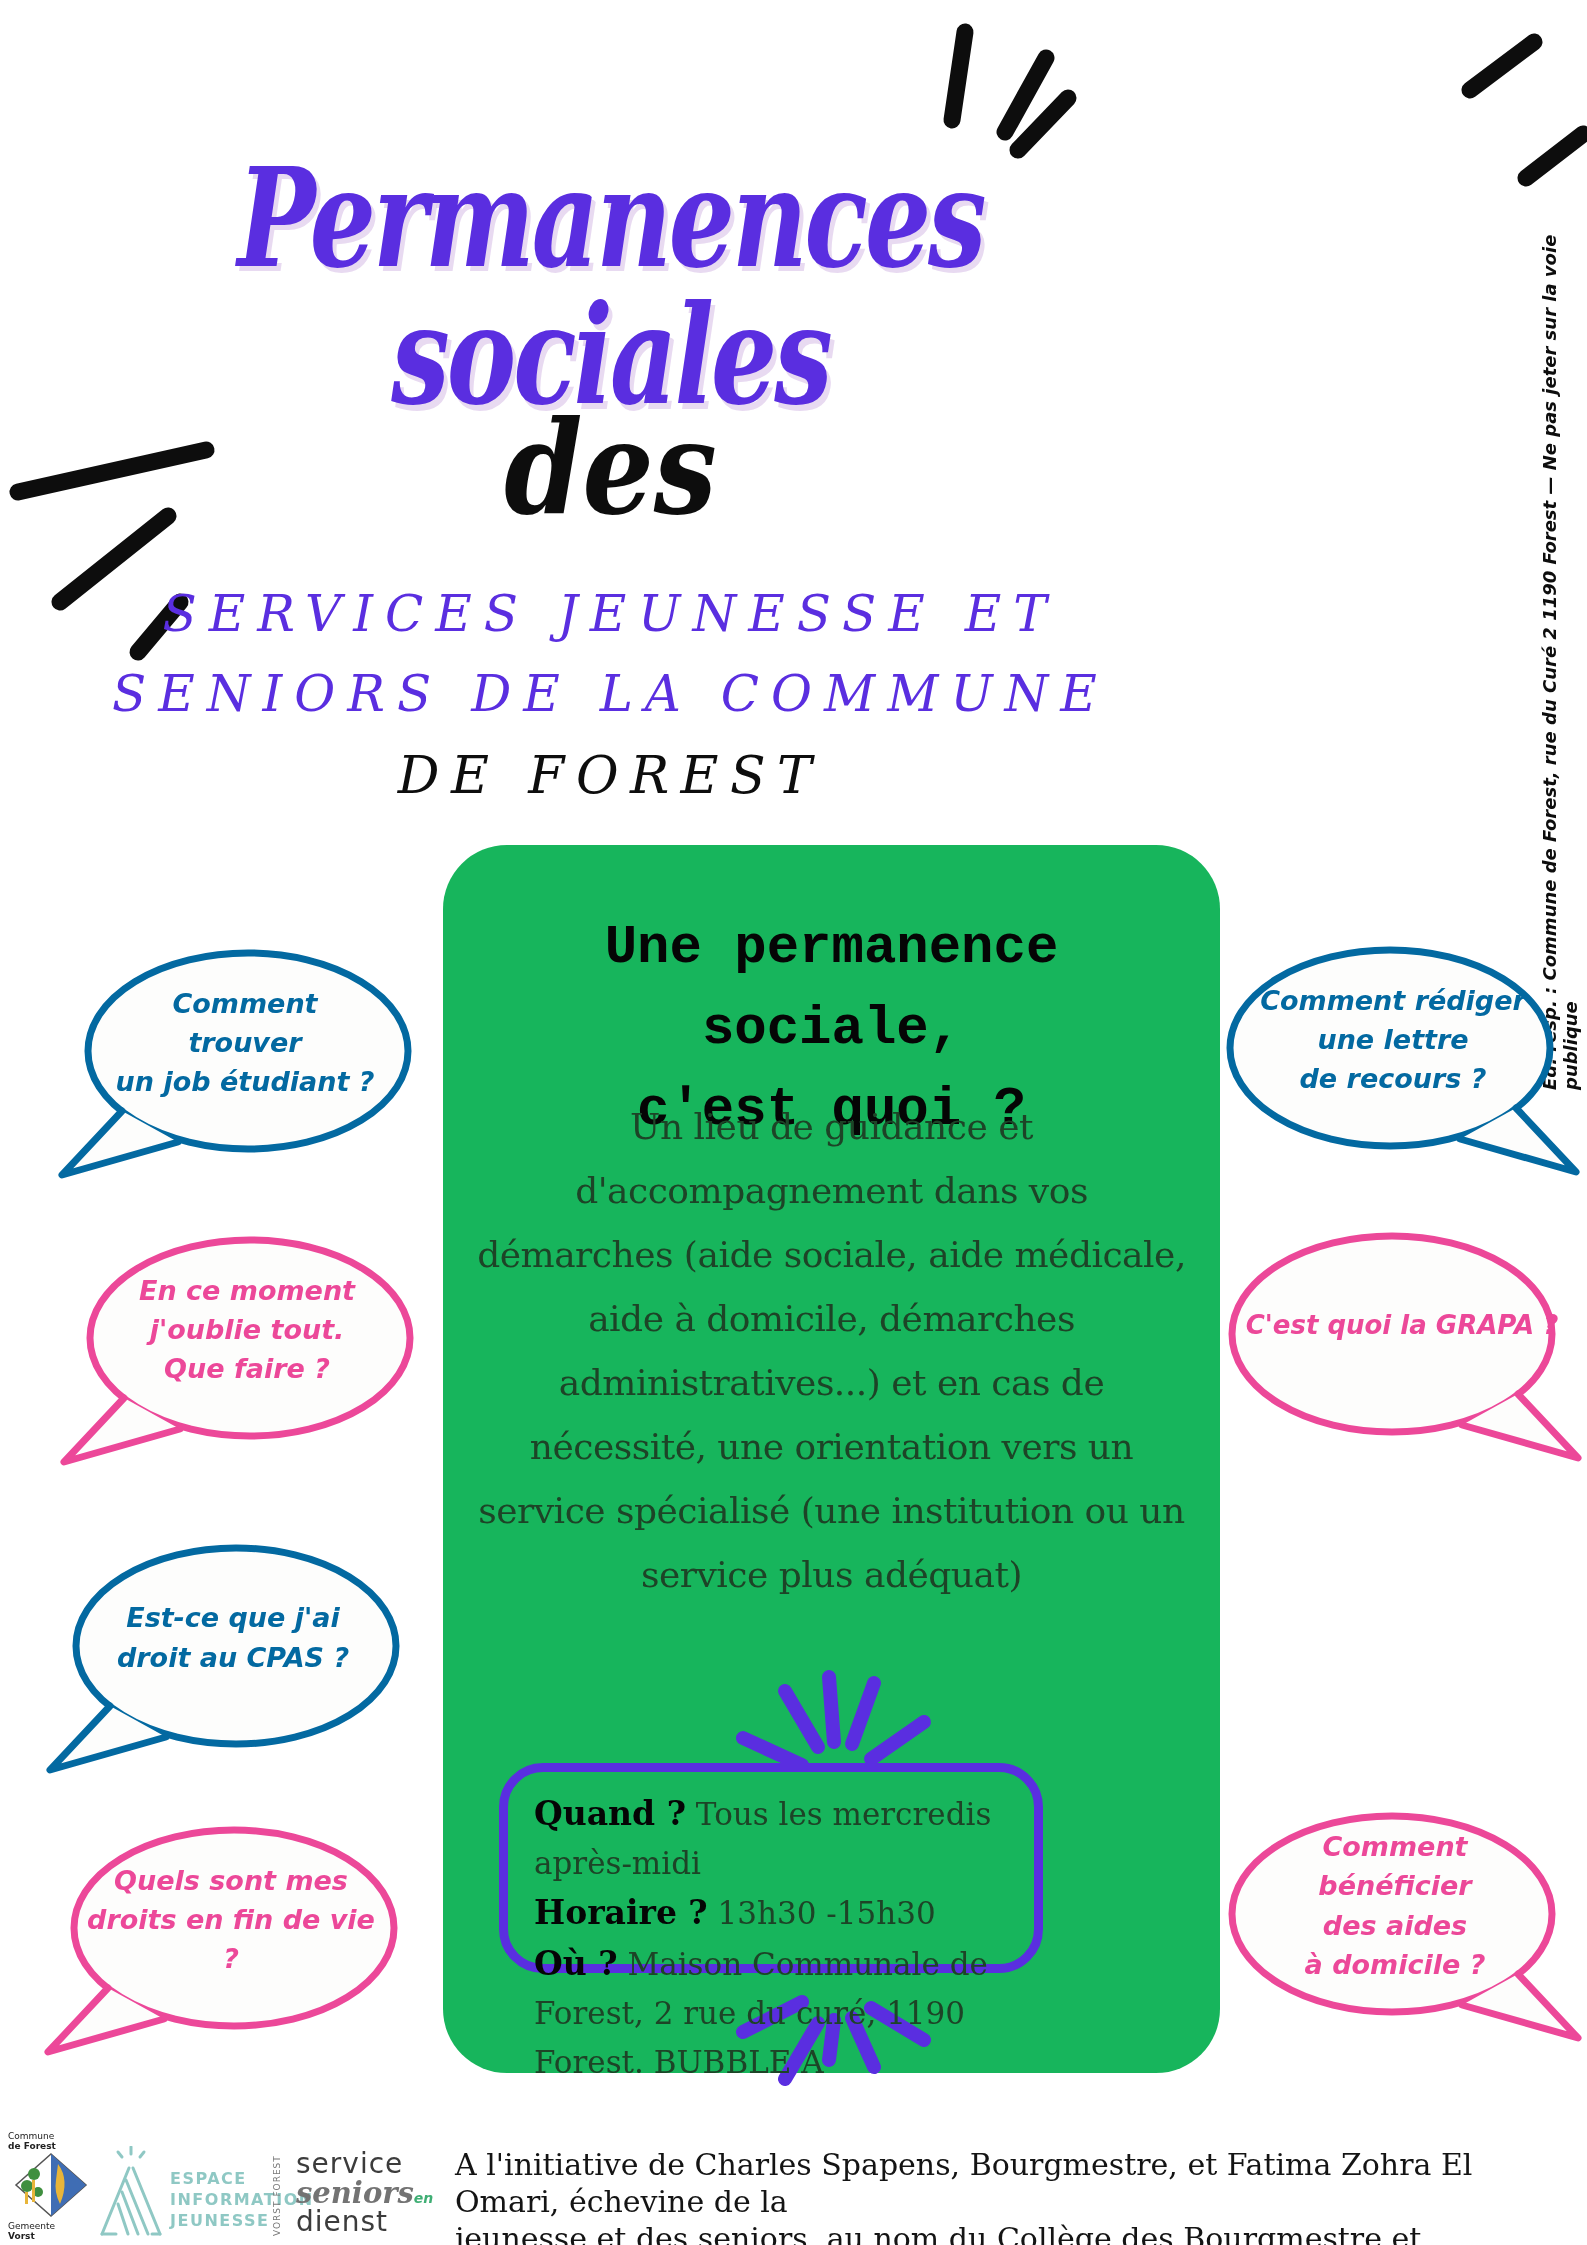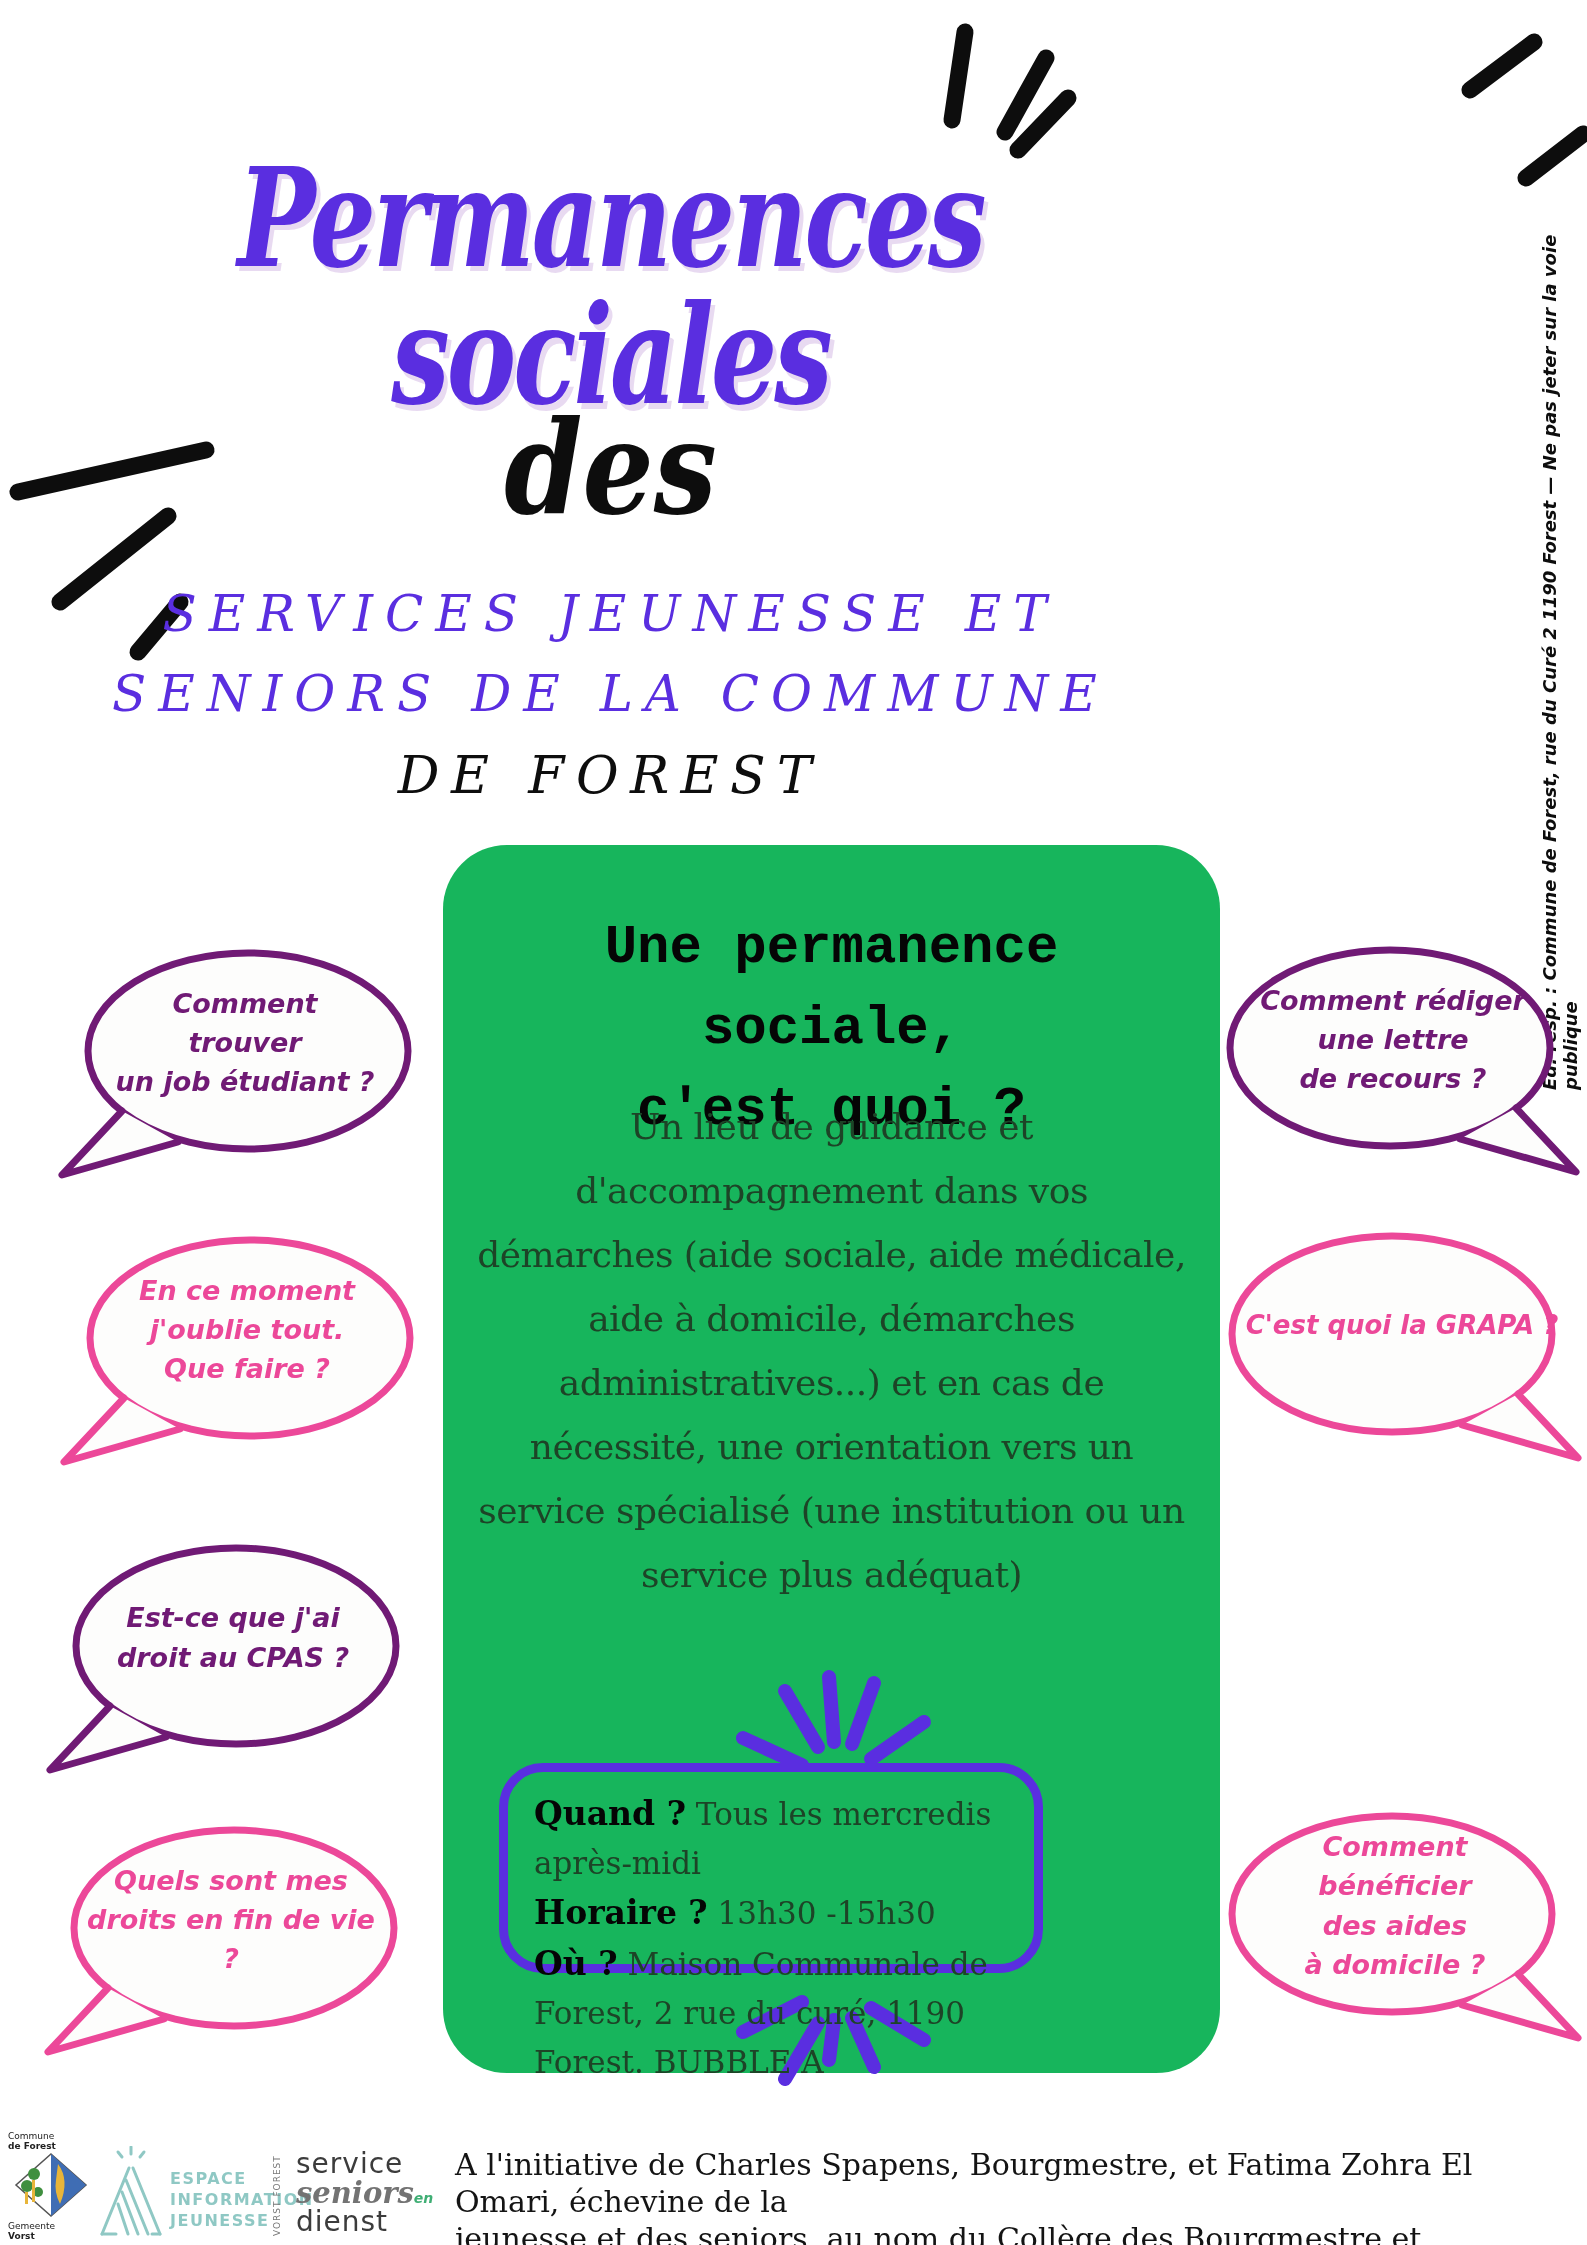--- a/index.html
+++ b/index.html
@@ -64,21 +64,21 @@
     position:absolute;left:499px;top:1763px;width:544px;height:210px;
     border:9px solid #5a2ee0;border-radius:44px;
     box-sizing:border-box;padding:16px 26px;
     font-size:31px;line-height:1.55;color:#1d4427;
   }
   .info-box b{color:#050505;font-size:33px;}
 
   
   .bubble{position:absolute;width:360px;height:245px;}
   .bubble svg{position:absolute;left:0;top:0;}
-  .bubble.black{color:#701a75;}
+  .bubble.black{color:#0369a1;}
   .bubble.green{color:#ec4899;}
   .bubble-text{
     position:absolute;left:38px;right:24px;top:12px;bottom:62px;
     display:flex;align-items:center;justify-content:center;
     text-align:center;
     font-family:"DejaVu Sans", sans-serif;
     font-weight:bold;font-style:italic;
     font-size:27px;line-height:1.45;
   }
   .bubble.right .bubble-text{left:24px;right:38px;}

